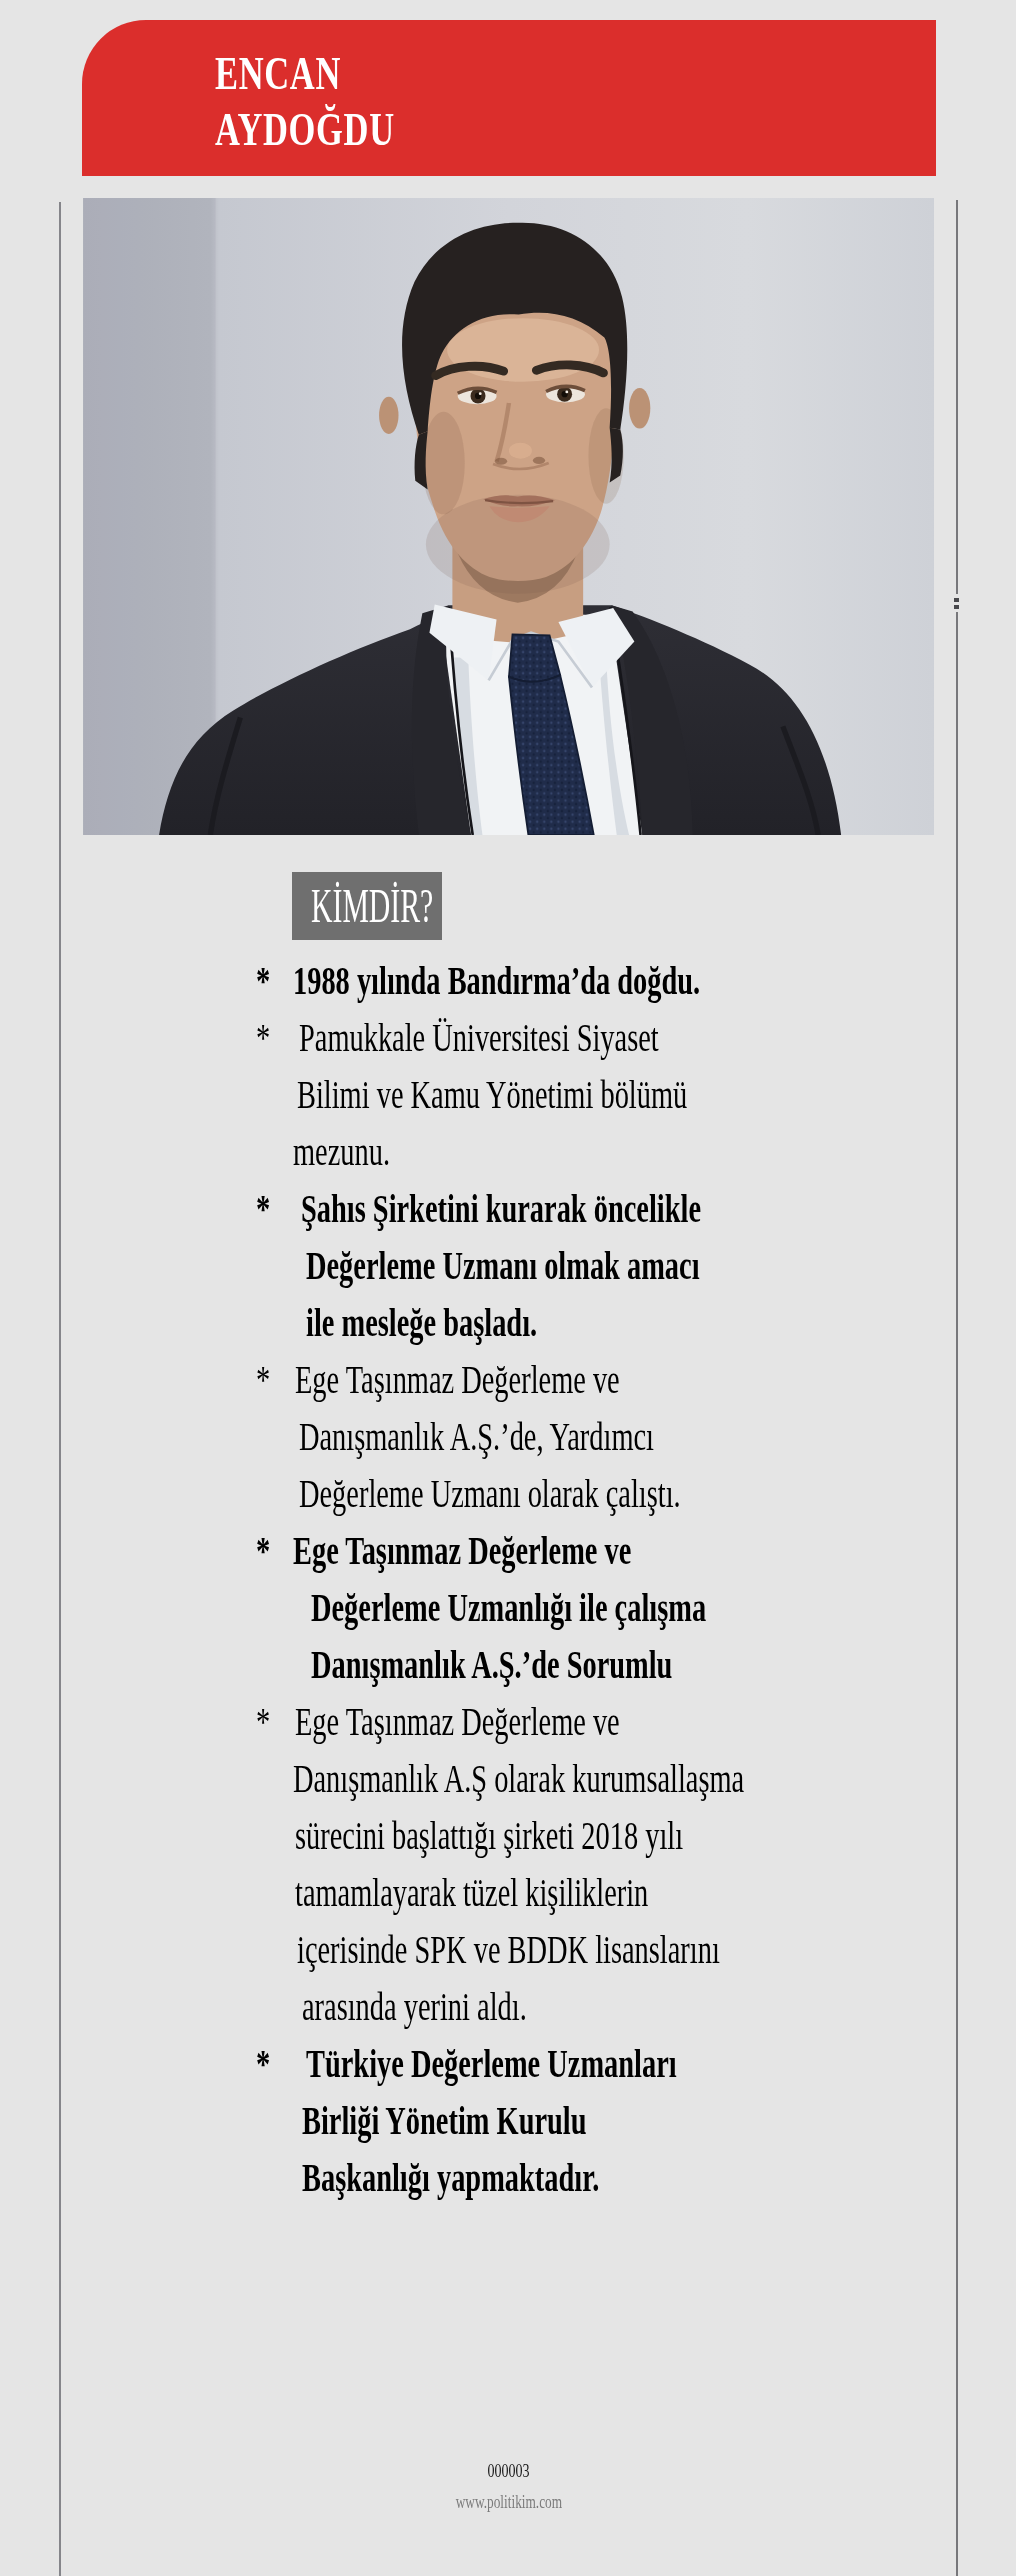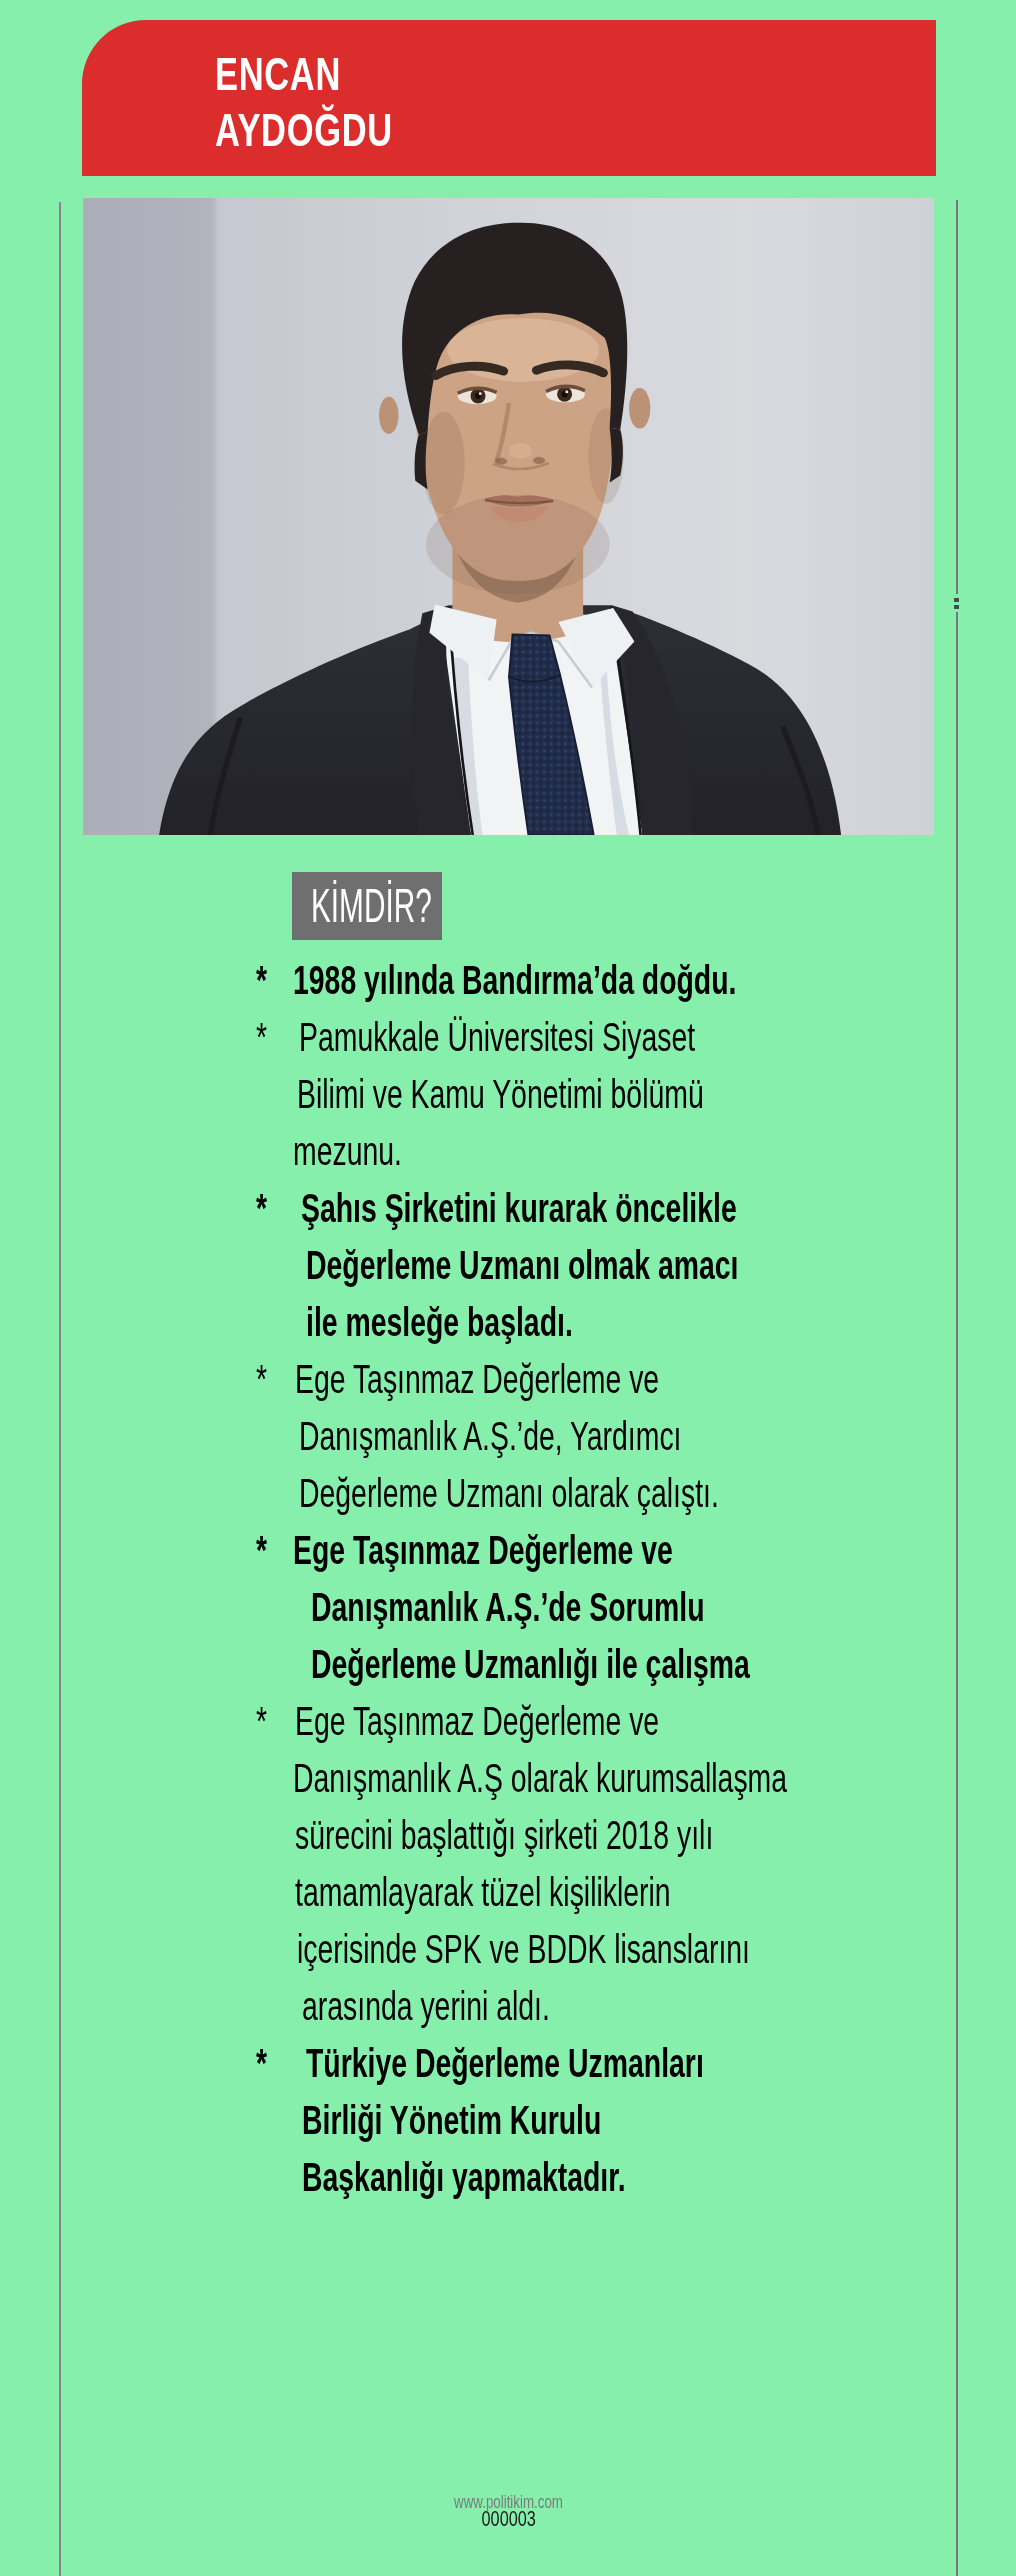--- a/index.html
+++ b/index.html
@@ -1,21 +1,21 @@
 <!DOCTYPE html>
 <html style="font-size:14px"><head>
 <meta charset="utf-8">
 <style>
   html,body{margin:0;padding:0;background:#ffffff;}
   .page{
     position:relative;
     width:1017px;height:2576px;
-    background:#86efac;
+    background:#e5e5e5;
     overflow:hidden;
-    font-family:Liberation Sans, sans-serif;
+    font-family:Liberation Serif, serif;
     color:#000;
   }
   
   .banner{
     position:absolute;left:82px;top:20.3px;width:854px;height:156px;
     background:#db2e2c;
     border-top-left-radius:64px;
   }
   .banner .nameblock{position:absolute;left:133px;top:26px;}
   .banner .nameline{
@@ -55,21 +55,21 @@
   }
   .bio-line .txt{
     position:absolute;top:0;height:57px;line-height:57px;font-size:40px;white-space:nowrap;
     transform:scaleX(.71);transform-origin:0 50%;
   }
   .b{font-weight:700;}
   
   .footer-code, .footer-site{
     position:absolute;left:0;width:1017px;text-align:center;white-space:nowrap;
   }
-  .footer-code{top:2451px;height:39px;line-height:39px;font-size:22px;color:#1a1a1a;margin-top:48px;}
+  .footer-code{top:2451px;height:39px;line-height:39px;font-size:19px;color:#1a1a1a;}
   .footer-site{top:2483px;height:39px;line-height:39px;font-size:18px;color:#7b7b7b;}
   .footer-code span,.footer-site span{
     display:inline-block;transform:scaleX(.74);transform-origin:50% 50%;
   }
 </style>
 </head>
 <body>
 
 <div class="page">
 
@@ -235,24 +235,24 @@
         <span class="txt" style="left: 299px;">Danışmanlık A.Ş.’de, Yardımcı</span>
       </div>
       <div class="bio-line">
         <span class="txt" style="left: 299px;">Değerleme Uzmanı olarak çalıştı.</span>
       </div>
       <div class="bio-line">
         <span class="star b">*</span>
         <span class="txt b" style="left: 293px;">Ege Taşınmaz Değerleme ve</span>
       </div>
       <div class="bio-line">
+        <span class="txt b" style="left: 311px;">Değerleme Uzmanlığı ile çalışma</span>
+      </div>
+      <div class="bio-line">
         <span class="txt b" style="left: 311px;">Danışmanlık A.Ş.’de Sorumlu</span>
-      </div>
-      <div class="bio-line">
-        <span class="txt b" style="left: 311px;">Değerleme Uzmanlığı ile çalışma</span>
       </div>
       <div class="bio-line">
         <span class="star">*</span>
         <span class="txt" style="left: 295px;">Ege Taşınmaz Değerleme ve</span>
       </div>
       <div class="bio-line">
         <span class="txt" style="left: 293px;">Danışmanlık A.Ş olarak kurumsallaşma</span>
       </div>
       <div class="bio-line">
         <span class="txt" style="left: 295px;">sürecini başlattığı şirketi 2018 yılı</span>

